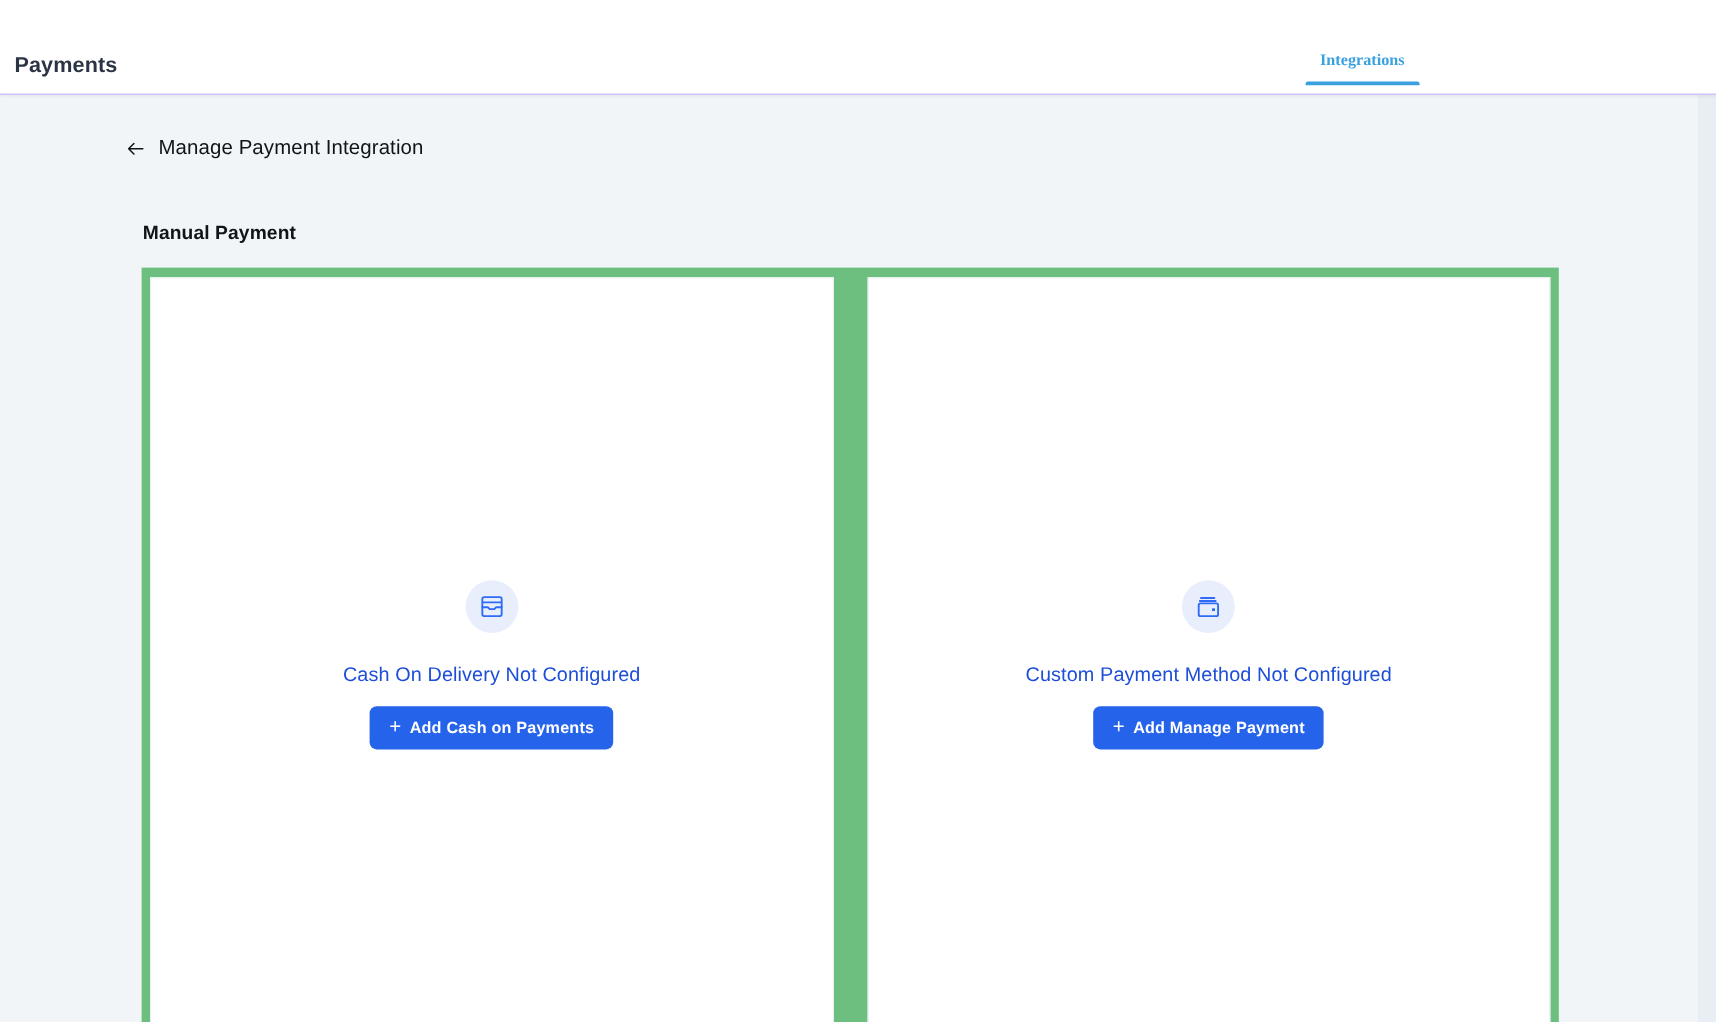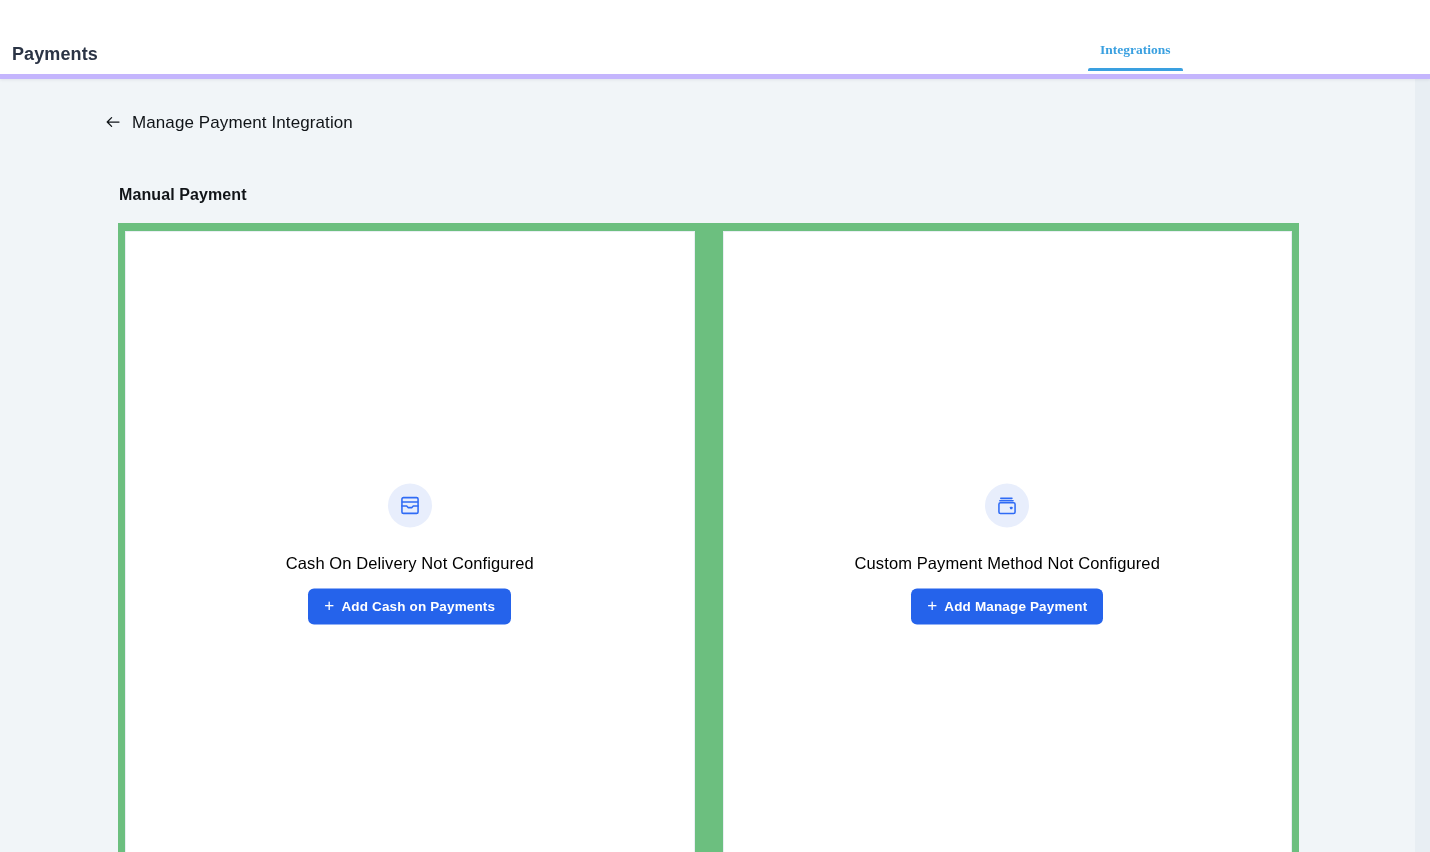--- a/index.html
+++ b/index.html
@@ -8,21 +8,21 @@
     background:#ffffff;
     font-family:"Liberation Sans", sans-serif;
     overflow:hidden;
   }
 
   
   .topbar{
     position:absolute; left:0; top:0;
     width:1430px; height:79px;
     background:#ffffff;
-    border-bottom:5px solid #c4b5fd;
+    border-bottom:1px solid #c4b5fd;
     box-shadow:0 1px 3px rgba(16,30,54,.08);
     z-index:5;
     padding-left:16px;
   }
   .topbar-title{
     position:absolute; left:12px; top:44px;
     font-size:18px; font-weight:700; color:#2b3445;
     letter-spacing:.1px;
     white-space:nowrap;
   }
@@ -56,21 +56,21 @@
   }
   .page-rightfill{
     position:absolute; left:1415px; top:79px;
     width:15px; height:773px;
     background:#e8eef3;
   }
 
   
   .backrow{
     position:absolute; left:104px; top:34px;
-    display:flex; align-items:flex-start; gap:10px;
+    display:flex; align-items:flex-end; gap:10px;
     cursor:pointer;
   }
   .back-arrow{
     width:18px; height:18px;
     display:flex; align-items:center; justify-content:center;
     color:#101418;
   }
   .back-label{
     font-size:17px; color:#101418; font-weight:400;
     letter-spacing:.1px; white-space:nowrap;
@@ -107,21 +107,21 @@
     gap:0;
   }
   .icon-badge{
     width:44px; height:44px; border-radius:50%;
     background:#e8eefc;
     display:flex; align-items:center; justify-content:center;
     margin-bottom:26px;
   }
   .icon-badge svg{ display:block; }
   .card-msg{
-    font-size:16.5px; color:#000000; font-weight:400;
+    font-size:16.5px; color:#1d4ed8; font-weight:400;
     letter-spacing:.1px; white-space:nowrap;
     margin-bottom:16px;
   }
   .add-btn{
     display:inline-flex; align-items:center; gap:7px;
     background:#2563eb; color:#ffffff;
     border:none; border-radius:6px;
     padding:0 16px; height:36px;
     font-family:inherit;
     font-size:13.5px; font-weight:700;

